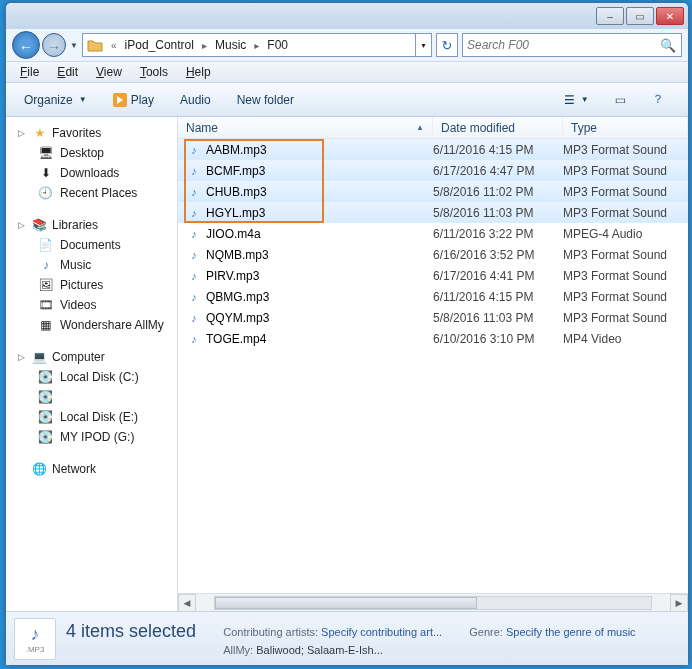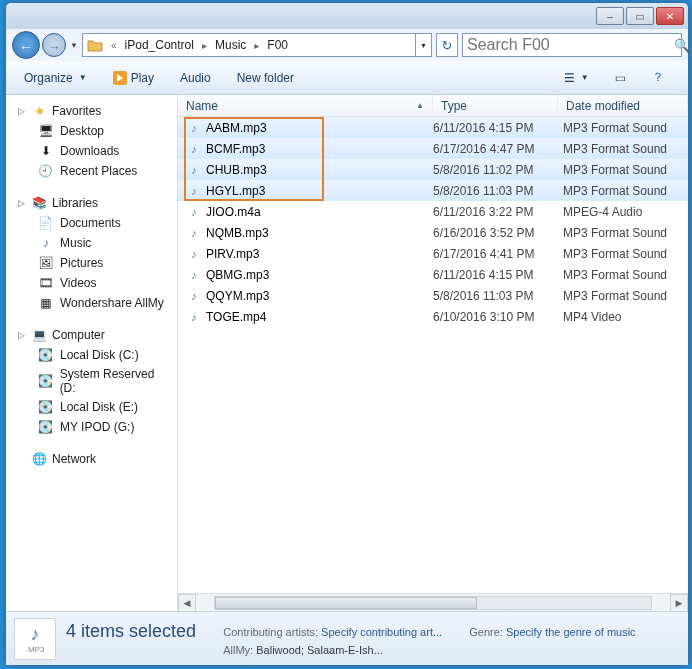--- a/index.html
+++ b/index.html
@@ -12,21 +12,21 @@
 .navbtn { width: 28px; height: 28px; border-radius: 50%; background: radial-gradient(#5aa0e0 30%,#2a6db0); border: 1px solid #2a5c94; color: #fff; display: inline-flex; align-items: center; justify-content: center; font-size: 14px; cursor: pointer; }
 .navbtn.fwd { width: 24px; height: 24px; background: radial-gradient(#c9dbed,#a6bfd8); color: #6b7f95; }
 .navdrop { width: 12px; height: 20px; font-size: 8px; color: #3b4b5c; display: inline-flex; align-items: center; justify-content: center; cursor: pointer; }
 .bc { flex: 1; height: 24px; border: 1px solid #819bbd; background: #fff; display: flex; align-items: center; font-size: 12px; color: #222; }
 .bc .fi { width: 18px; height: 18px; margin: 0 3px; display: inline-flex; align-items: center; justify-content: center; }
 .bc .sep { padding: 0 4px; color: #666; font-size: 10px; cursor: pointer; }
 .bc .seg { padding: 0 4px; cursor: pointer; }
 .bc .drop { width: 16px; border-left: 1px solid #819bbd; display: flex; align-items: center; justify-content: center; font-size: 8px; cursor: pointer; height: 100%; }
 .ref { width: 22px; height: 24px; border: 1px solid #819bbd; background: #fff; margin-left: 2px; display: inline-flex; align-items: center; justify-content: center; color: #2a6db0; font-size: 13px; cursor: pointer; }
 .search { width: 220px; height: 24px; border: 1px solid #819bbd; background: #fff; margin-left: 2px; display: flex; align-items: center; padding: 0 4px; font-size: 12px; }
-.search input { border: none; flex: 1; color: #a21caf; font-size: 16px; outline: none; }
+.search input { border: none; flex: 1; font-style: italic; color: #a21caf; font-size: 12px; outline: none; }
 .search .sicon { color: #3a6ea5; font-size: 13px; }
 .menubar { height: 22px; background: linear-gradient(#f4f7fb,#e3ebf4); border-top: 1px solid #cdd9e7; border-bottom: 1px solid #cdd9e7; display: flex; align-items: center; padding: 0 6px; font-size: 12px; color: #222; gap: 2px; }
 .menubar .m { padding: 2px 8px; cursor: pointer; }
 .menubar .m u { text-decoration: underline; }
 .toolbar { height: 34px; background: linear-gradient(#f7fbff,#dde9f5); border-bottom: 1px solid #c0cde0; display: flex; align-items: center; padding: 0 8px; font-size: 12px; color: #1a3a5a; }
 .toolbar .tbtn { padding: 4px 10px; margin-right: 6px; cursor: pointer; display: inline-flex; align-items: center; gap: 4px; border-radius: 2px; }
 .toolbar .spacer { flex: 1; }
 .toolbar .drop { font-size: 8px; margin-left: 2px; }
 .playicon { width: 14px; height: 14px; background: #f0a030; border-radius: 2px; display: inline-flex; align-items: center; justify-content: center; }
 .playicon::after { content: ""; border-left: 6px solid #fff; border-top: 4px solid transparent; border-bottom: 4px solid transparent; }
@@ -96,20 +96,27 @@
       <span style="flex:1"></span>
       <span class="drop">▾</span>
     </div>
     <div class="ref">↻</div>
     <div class="search">
       <input placeholder="Search F00" style="">
       <span class="sicon">🔍</span>
     </div>
   </div>
 
+  <div class="menubar">
+    <div class="m"><u>F</u>ile</div>
+    <div class="m"><u>E</u>dit</div>
+    <div class="m"><u>V</u>iew</div>
+    <div class="m"><u>T</u>ools</div>
+    <div class="m"><u>H</u>elp</div>
+  </div>
 
   <div class="toolbar">
     <div class="tbtn">
         <span>Organize</span>
         <span class="drop">▼</span>
       </div>
     <div class="tbtn">
         <span class="playicon"></span>
         <span>Play</span>
       </div>
@@ -171,21 +178,20 @@
           <span class="arrow">▷</span>
           <span class="ic">💻</span>
           <span>Computer</span>
         </div>
       <div class="item">
           <span class="ic">💽</span>
           <span>Local Disk (C:)</span>
         </div>
       <div class="item">
           <span class="ic">💽</span>
-          <span>System Reserved (D:</span>
         </div>
       <div class="item">
           <span class="ic">💽</span>
           <span>Local Disk (E:)</span>
         </div>
       <div class="item">
           <span class="ic">💽</span>
           <span>MY IPOD (G:)</span>
         </div>
       <div class="gap"></div>
@@ -195,22 +201,22 @@
           <span>Network</span>
         </div>
     </div>
 
     <div class="files">
       <div class="cols">
         <div class="col name">
             <span>Name</span>
             <span class="sortind" style="margin-left:auto;">▲</span>
           </div>
+        <div class="col date">Date modified</div>
         <div class="col type">Type</div>
-        <div class="col date">Date modified</div>
       </div>
       <div class="list" id="file-list">
         <div class="highlight" style="left:6px;top:0;width:140px;height:84px;"></div>
       <div class="row sel">
             <div class="c-name">
               <span class="ficon">♪</span>
               <span>AABM.mp3</span>
             </div>
             <div class="c-date">6/11/2016 4:15 PM</div>
             <div class="c-type">MP3 Format Sound</div>

